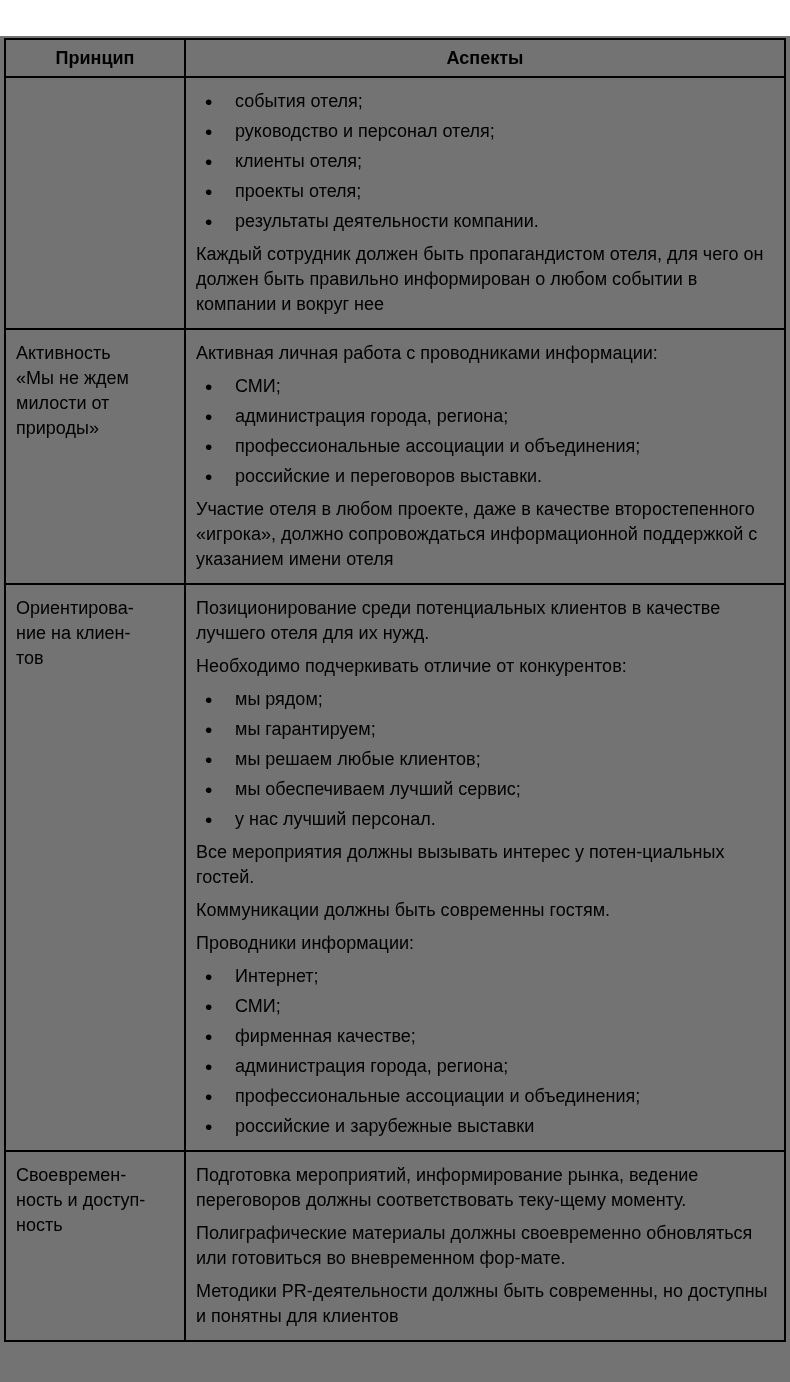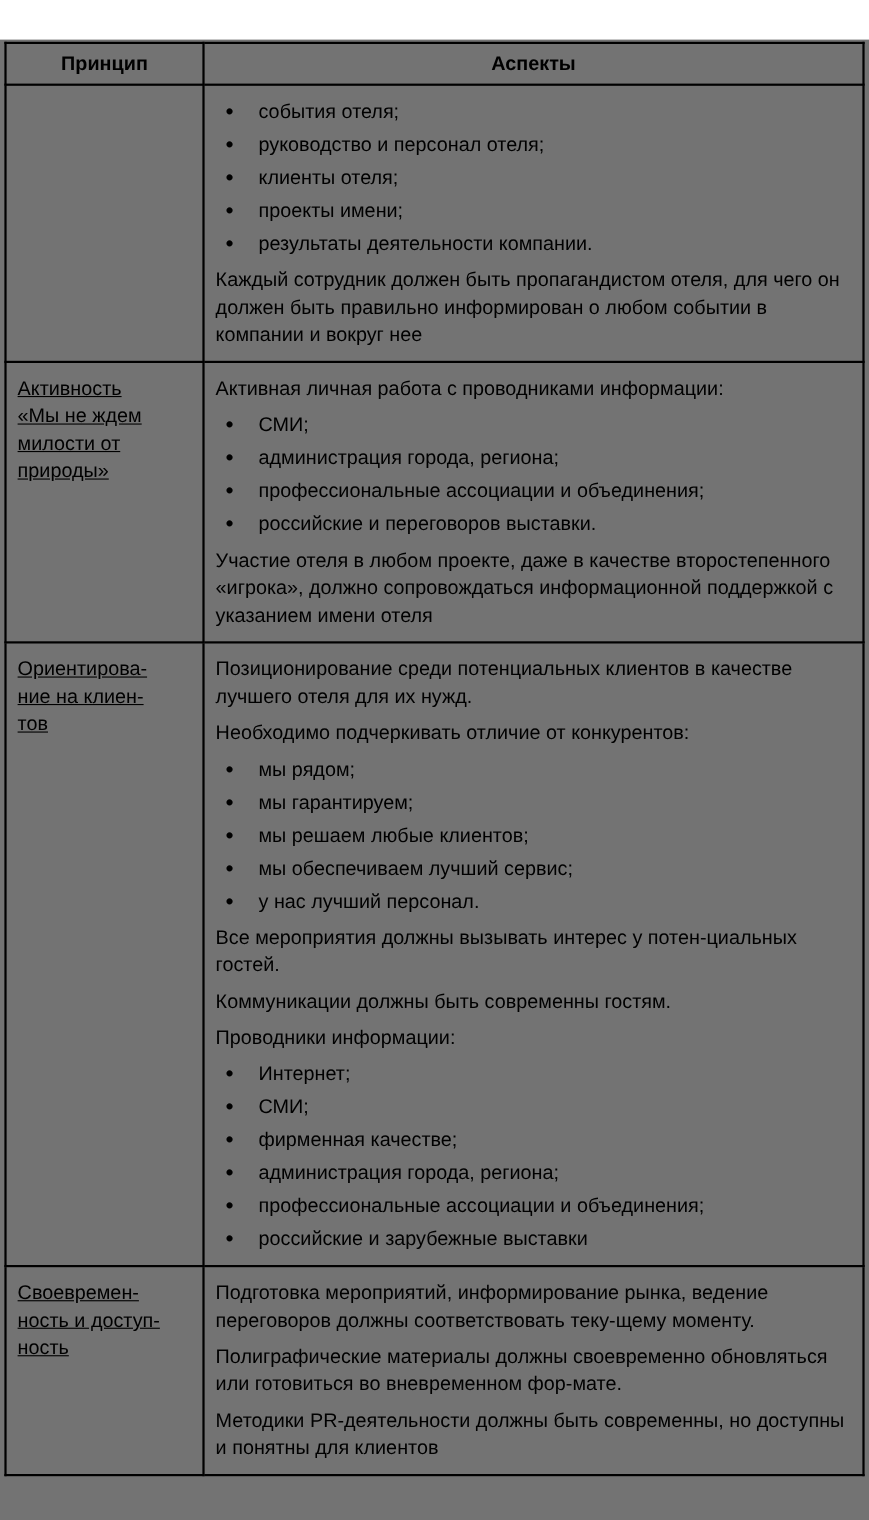--- a/index.html
+++ b/index.html
@@ -4,21 +4,21 @@
 <style>
   * { box-sizing: border-box; }
   html, body { margin: 0; padding: 0; background: #ffffff; }
   body { font-family: "Liberation Sans", sans-serif; color: #000000; }
   .page { width: 790px; min-height: 1382px; padding: 2px 4px; background: #737373; margin-top: 36px; }
   table.doc-table { border-collapse: collapse; width: 100%; table-layout: fixed; }
   .doc-table th, .doc-table td { border: 2px solid #000; vertical-align: top; }
   .doc-table th { font-size: 18px; font-weight: bold; text-align: center; padding: 6px 4px; line-height: 24px; }
   .doc-table td { font-size: 18px; line-height: 25px; }
   .col-principle { width: 180px; }
-  .principle-cell { padding: 11px 6px 8px 10px; white-space: pre-line; text-decoration: underline; }
+  .principle-cell { padding: 11px 6px 8px 10px; white-space: pre-line; }
   .aspects-cell { padding: 3px 16px 3px 10px; }
   .aspects-cell p { margin: 8px 0; }
   .aspects-cell ul { list-style: none; margin: 8px 0; padding: 0; }
   .aspects-cell li { margin: 5px 0; padding-left: 39px; position: relative; }
   .aspects-cell li::before { content: "•"; position: absolute; left: 9px; top: 0; font-size: 21px; line-height: 25px; }
 </style>
 </head>
 <body>
 
 <div class="page">
@@ -34,21 +34,21 @@
       </tr>
     </thead>
     <tbody>
         <tr>
           <td class="principle-cell"></td>
           <td class="aspects-cell">
             <ul>
               <li>события отеля;</li>
               <li>руководство и персонал отеля;</li>
               <li>клиенты отеля;</li>
-              <li>проекты имени;</li>
+              <li>проекты отеля;</li>
               <li>результаты деятельности компании.</li>
             </ul>
             <p>Каждый сотрудник должен быть пропагандистом отеля, для чего он должен быть правильно информирован о любом событии в компании и вокруг нее</p>
           </td>
         </tr>
         <tr>
           <td class="principle-cell">Активность
 «Мы не ждем
 милости от
 природы»</td>

